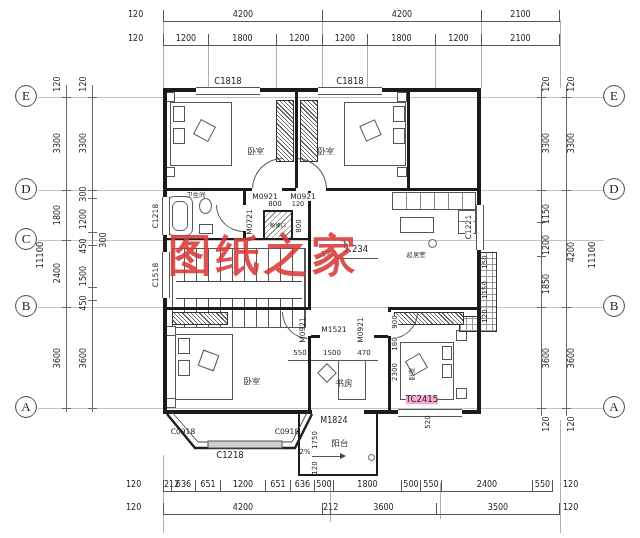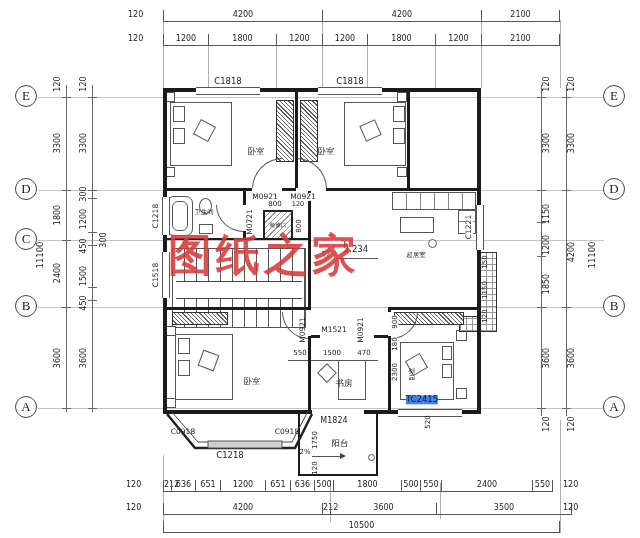--- a/index.html
+++ b/index.html
@@ -108,27 +108,24 @@
     <span style="width:91px;">2400</span>
     <span style="width:21px;">550</span>
   </div>
   <span class="lab" style="left:563px;top:481px;">120</span>
 
   <span class="lab" style="left:126px;top:504px;">120</span>
   <div class="dimrow" style="left:163px;top:503px;">
     <span style="width:159px;">4200</span>
     <span style="width:8px;">212</span>
     <span style="width:106px;">3600</span>
-    <span style="width:136px;">3500</span>
+    <span style="width:124px;">3500</span>
   </div>
   <span class="lab" style="left:563px;top:504px;">120</span>
 
-  <div class="dimrow" style="left:163px;top:521px;">
-    <span style="width:397px;">10500</span>
-  </div>
 
   <div class="vchain" style="left:66px;top:85px;height:327px;"></div>
   <div class="vchain" style="left:92px;top:85px;height:327px;"></div>
   <div class="tick" style="left:62px;top:97px;"></div>
   <div class="tick" style="left:62px;top:190px;"></div>
   <div class="tick" style="left:62px;top:240px;"></div>
   <div class="tick" style="left:62px;top:307px;"></div>
   <div class="tick" style="left:62px;top:408px;"></div>
   <div class="tick" style="left:88px;top:97px;"></div>
   <div class="tick" style="left:88px;top:190px;"></div>
@@ -298,29 +295,29 @@
   <span class="lab c" style="left:350px;top:82px;font-size:8.5px;">C1818</span>
   <span class="lab c" style="left:265px;top:197px;font-size:7.5px;background:#fff;">M0921</span>
   <span class="lab c" style="left:303px;top:197px;font-size:7.5px;background:#fff;">M0921</span>
   <span class="vlab" style="left:250px;top:222px;font-size:7.5px;">M0721</span>
   <span class="vlab" style="left:156px;top:216px;font-size:7.5px;">C1218</span>
   <span class="vlab" style="left:156px;top:275px;font-size:7.5px;">C1518</span>
   <span class="vlab" style="left:469px;top:227px;font-size:7.5px;background:#fff;">C1221</span>
   <span class="lab c" style="left:334px;top:330px;font-size:7.5px;background:#fff;">M1521</span>
   <span class="vlab" style="left:303px;top:330px;font-size:7.5px;">M0921</span>
   <span class="vlab" style="left:361px;top:330px;font-size:7.5px;">M0921</span>
-  <span class="lab c" style="left:422px;top:400px;font-size:8.5px;background:#3b82f6;">TC2415</span>
+  <span class="lab c" style="left:422px;top:400px;font-size:8.5px;background:#f9a8d4;">TC2415</span>
   <span class="lab c rot45" style="left:183px;top:432px;font-size:7.5px;">C0918</span>
   <span class="lab c rotm45" style="left:287px;top:432px;font-size:7.5px;">C0918</span>
   <span class="lab c" style="left:230px;top:456px;font-size:8.5px;">C1218</span>
   <span class="lab c" style="left:334px;top:421px;font-size:8px;background:#fff;">M1824</span>
 
   <span class="lab c room" style="left:256px;top:152px;">卧室</span>
   <span class="lab c room" style="left:326px;top:152px;">卧室</span>
-  <span class="lab c room tiny" style="left:196px;top:213px;margin-left:8px;">卫生间</span>
+  <span class="lab c room tiny" style="left:196px;top:196px;">卫生间</span>
   <span class="lab c room tiny" style="left:416px;top:256px;">起居室</span>
   <span class="lab c room" style="left:252px;top:382px;">卧室</span>
   <span class="lab c room" style="left:344px;top:384px;">书房</span>
   <span class="vlab room tiny" style="left:412px;top:374px;">卧室</span>
   <span class="lab c room" style="left:340px;top:444px;">阳台</span>
   <span class="lab c" style="left:278px;top:225px;font-size:5.5px;z-index:22;">检修口</span>
   <span class="lab c room" style="left:345px;top:245px;">下</span>
 
   <span class="lab c" style="left:326px;top:255px;font-size:11px;z-index:21;">▽</span>
   <span class="lab c" style="left:356px;top:250px;font-size:8.5px;">3.234</span>

